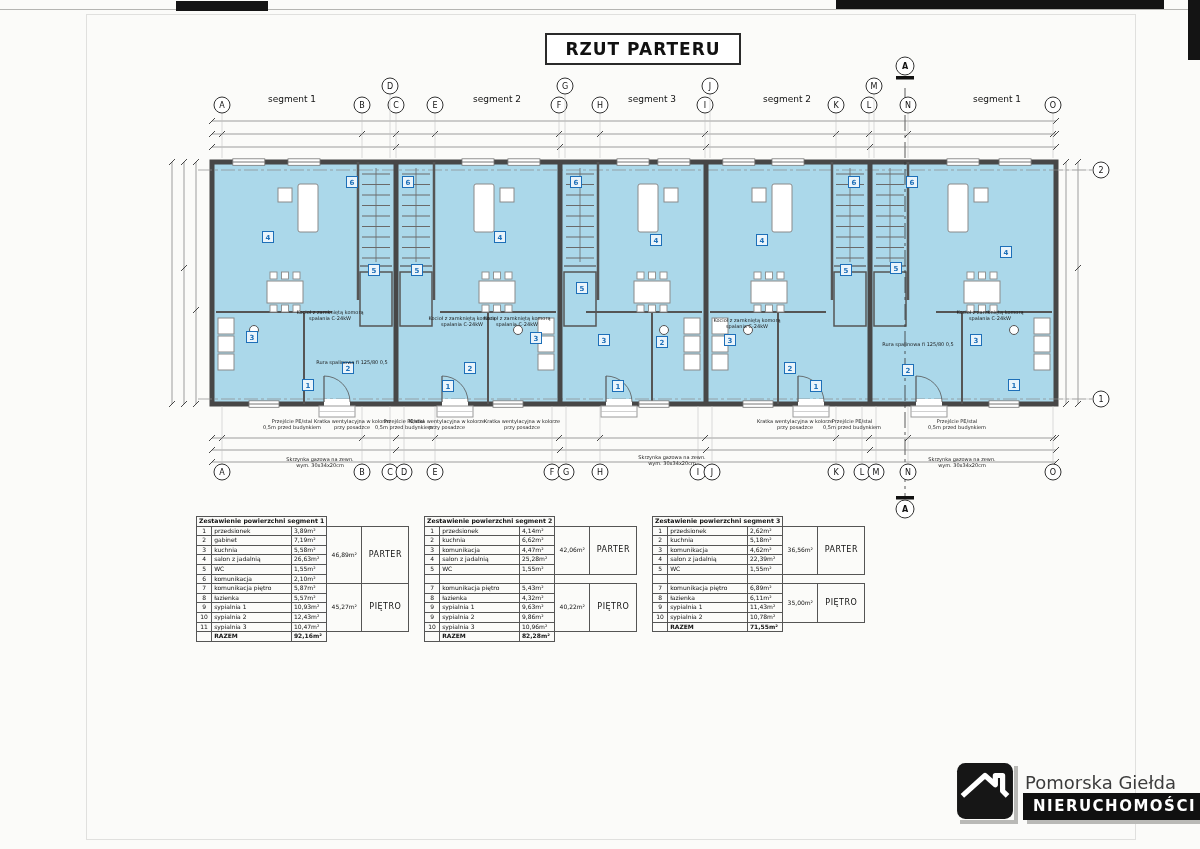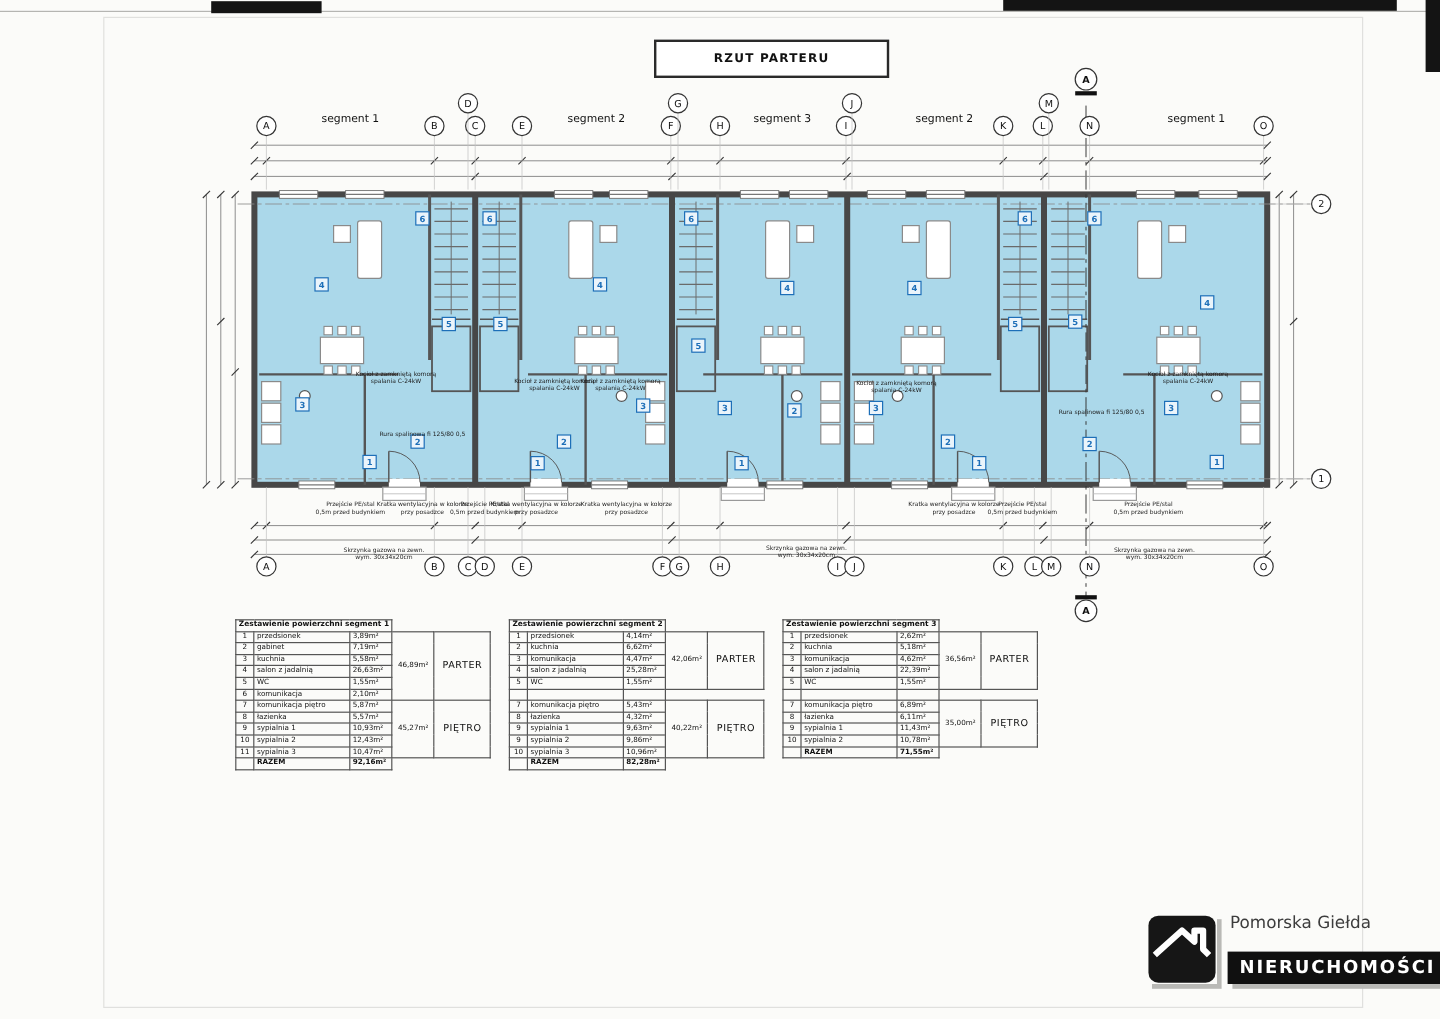--- a/index.html
+++ b/index.html
@@ -3,42 +3,42 @@
 <meta charset="utf-8">
 <style>
   html,body{margin:0;padding:0;background:#e8e8e6;}
   .page{position:relative;width:1200px;height:849px;background:#fbfbf9;overflow:hidden;
         font-family:"DejaVu Sans",sans-serif;color:#111;}
   .sheet-border{position:absolute;left:86px;top:14px;width:1048px;height:824px;border:1px solid #e0e0de;}
   .scan-line{position:absolute;left:0;top:9px;width:1200px;height:1px;background:#b5b5b2;}
   .scan-blob{position:absolute;background:#141414;}
   .title-box{position:absolute;left:545px;top:33px;width:192px;height:28px;border:2px solid #2a2a2a;
              display:flex;align-items:center;justify-content:center;background:#fff;z-index:5;}
-  .title-box span{font-size:10px;font-weight:bold;letter-spacing:1px;}
+  .title-box span{font-size:17px;font-weight:bold;letter-spacing:1px;}
   #plan{position:absolute;left:0;top:0;}
   #annotations{position:absolute;left:0;top:0;width:1200px;height:520px;pointer-events:none;z-index:6;}
   .ann{position:absolute;transform:translateX(-50%);font-size:5px;line-height:5.6px;text-align:center;
        color:#1c1c1c;white-space:nowrap;}
   .tables{position:absolute;left:0;top:516px;width:977px;height:150px;}
   .tslot{position:absolute;top:0;}
   #t0{left:196px;} #t1{left:424px;} #t2{left:652px;}
   .area-table{border-collapse:collapse;font-size:6px;color:#111;}
   .area-table td{border:1px solid #555;padding:0 2px;height:8.6px;line-height:8.6px;white-space:nowrap;}
   .area-table td.nb{border:none;background:transparent;}
   .t-title{font-weight:bold;font-size:6.2px;}
   .c-no{width:10px;text-align:center;}
   .c-name{width:74px;text-align:left;}
   .c-area{width:30px;text-align:left;}
   .c-sum{width:30px;text-align:center;}
   .c-floor{width:42px;text-align:center;font-size:8px;letter-spacing:.5px;}
   .razem-lbl{font-weight:bold;}
   .logo{position:absolute;left:956px;top:748px;width:236px;height:72px;display:flex;align-items:flex-end;gap:9px;z-index:5;}
   .logo-icon{width:58px;height:58px;box-shadow:4px 4px 0 #b9b9b6;}
   .logo-text{display:flex;flex-direction:column;align-items:flex-start;padding-bottom:0;}
-  .logo-line1{font-size:14px;color:#3c3c3c;margin:0 0 16px 2px;}
+  .logo-line1{font-size:18px;color:#3c3c3c;margin:0 0 0 2px;}
   .logo-line2{background:#101010;color:#fff;font-weight:bold;font-size:15px;letter-spacing:1.5px;
               padding:4px 10px 5px 10px;box-shadow:4px 4px 0 #b9b9b6;}
 </style>
 </head>
 <body>
 
 <div class="page">
   <div class="scan-line"></div>
   <div class="scan-blob" style="left:176px;top:1px;width:92px;height:10px;"></div>
   <div class="scan-blob" style="left:836px;top:0;width:328px;height:9px;"></div>

